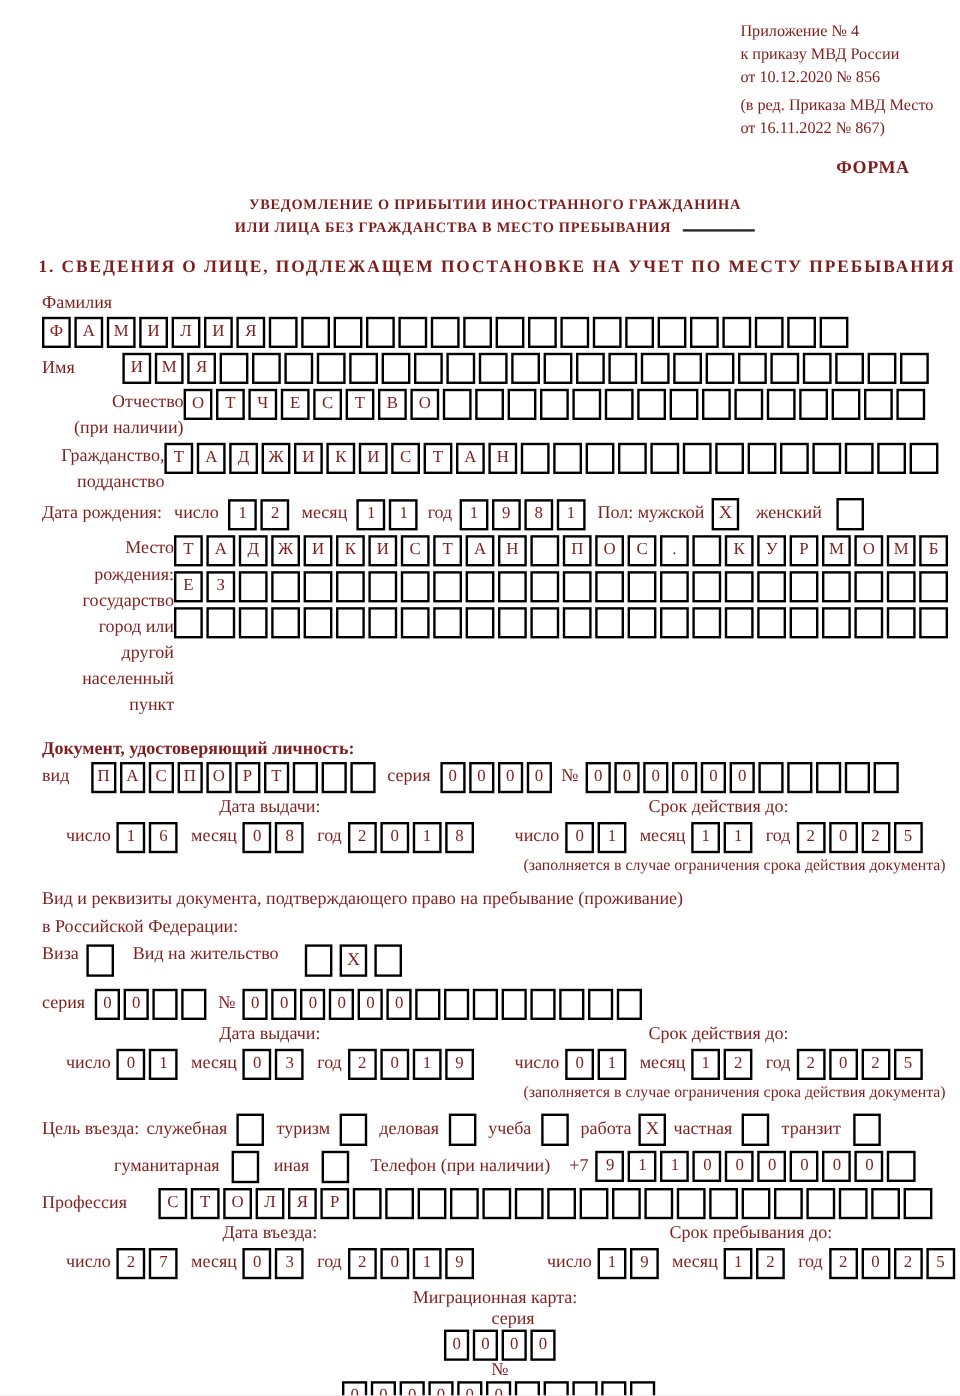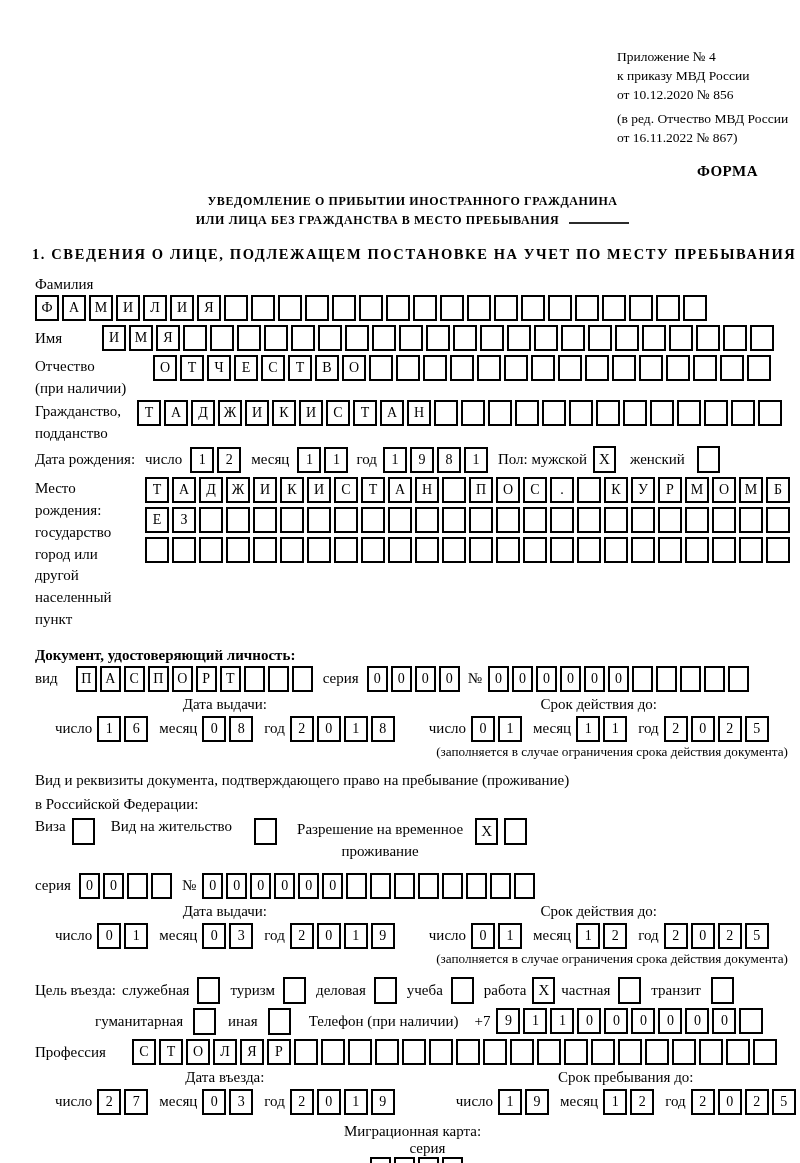--- a/index.html
+++ b/index.html
@@ -1,33 +1,33 @@
 <!DOCTYPE html>
 <html><head>
 <meta charset="utf-8">
 <style>
   html,body { margin:0; padding:0; background:#e8e8e8; }
   .page {
-    width:800px; height:1163px; margin:0 auto; background:#ffffff; color:#000000;
+    width:800px; height:1163px; margin:0 auto; background:#ffffff; color:#7f1d1d;
     font-family:"Liberation Serif", serif; font-size:15px;
-    box-sizing:border-box; padding:48px 10px 0 35px; overflow:hidden; position:relative;
+    box-sizing:border-box; padding:17px 10px 0 35px; overflow:hidden; position:relative;
   }
   
   .ref { margin-left:582px; font-size:13.5px; line-height:1.4; }
   .ref .gap { margin-top:5px; }
   .forma { text-align:right; padding-right:32px; font-weight:bold; margin-top:16px; font-size:15px; letter-spacing:.5px; }
   .title { text-align:center; font-weight:bold; font-size:12px; margin-top:12px; line-height:1.55; letter-spacing:.6px; }
   .blank-line { display:inline-block; width:60px; border-bottom:2px solid #2b2b2b; height:.9em; margin-left:10px; }
   .sec1 { font-weight:bold; margin-top:16px; font-size:14.5px; letter-spacing:1.6px; white-space:nowrap; margin-left:-3px; }
 
   
   .frow { display:flex; align-items:flex-start; }
   .mid { align-items:center; }
   .lbl { flex:none; line-height:1.45; padding-top:3px; }
-  .lblcol { flex:none; line-height:1.45; padding-top:1px; }
+  .lblcol { flex:none; line-height:1.45; padding-top:1px;text-align:right; }
   .vstack { display:flex; flex-direction:column; gap:4px; }
   .cells { display:flex; gap:3px; flex:none; }
   .cell {
     width:20px; height:22px; border:2px solid #000; flex:none;
     display:flex; align-items:center; justify-content:center;
     font-size:14px; line-height:1;
   }
   .tight .cell { width:17px; }
   .chk {
     width:19px; height:23px; border:2px solid #000; flex:none;
@@ -57,21 +57,21 @@
 </style>
 </head>
 <body>
 
 <div class="page">
 
   <div class="ref">
     <div>Приложение № 4</div>
     <div>к приказу МВД России</div>
     <div>от 10.12.2020 № 856</div>
-    <div class="gap">(в ред. Отчество МВД России</div>
+    <div class="gap">(в ред. Приказа МВД Место</div>
     <div>от 16.11.2022 № 867)</div>
   </div>
 
   <div class="forma">ФОРМА</div>
 
   <div class="title">
     <div>УВЕДОМЛЕНИЕ О ПРИБЫТИИ ИНОСТРАННОГО ГРАЖДАНИНА</div>
     <div><span>ИЛИ ЛИЦА БЕЗ ГРАЖДАНСТВА В МЕСТО ПРЕБЫВАНИЯ</span><span class="blank-line"></span></div>
   </div>
 
@@ -408,21 +408,20 @@
   <div class="intro">
     <div>Вид и реквизиты документа, подтверждающего право на пребывание (проживание)</div>
     <div>в Российской Федерации:</div>
   </div>
 
   <div class="frow mt2">
     <span class="t">Виза</span>
     <span class="chk ml6"></span>
     <span class="t ml16">Вид на жительство</span>
     <span class="chk ml22"></span>
-    <span class="t ctr w175 ml14">Разрешение на временное проживание</span>
     <span class="chk ml6">X</span>
     <span class="chk ml6"></span>
   </div>
 
   <div class="frow mid mt10 tight">
     <span class="t">серия</span>
     <span class="cells ml8">
         <span class="cell">0</span>
         <span class="cell">0</span>
         <span class="cell"></span>

